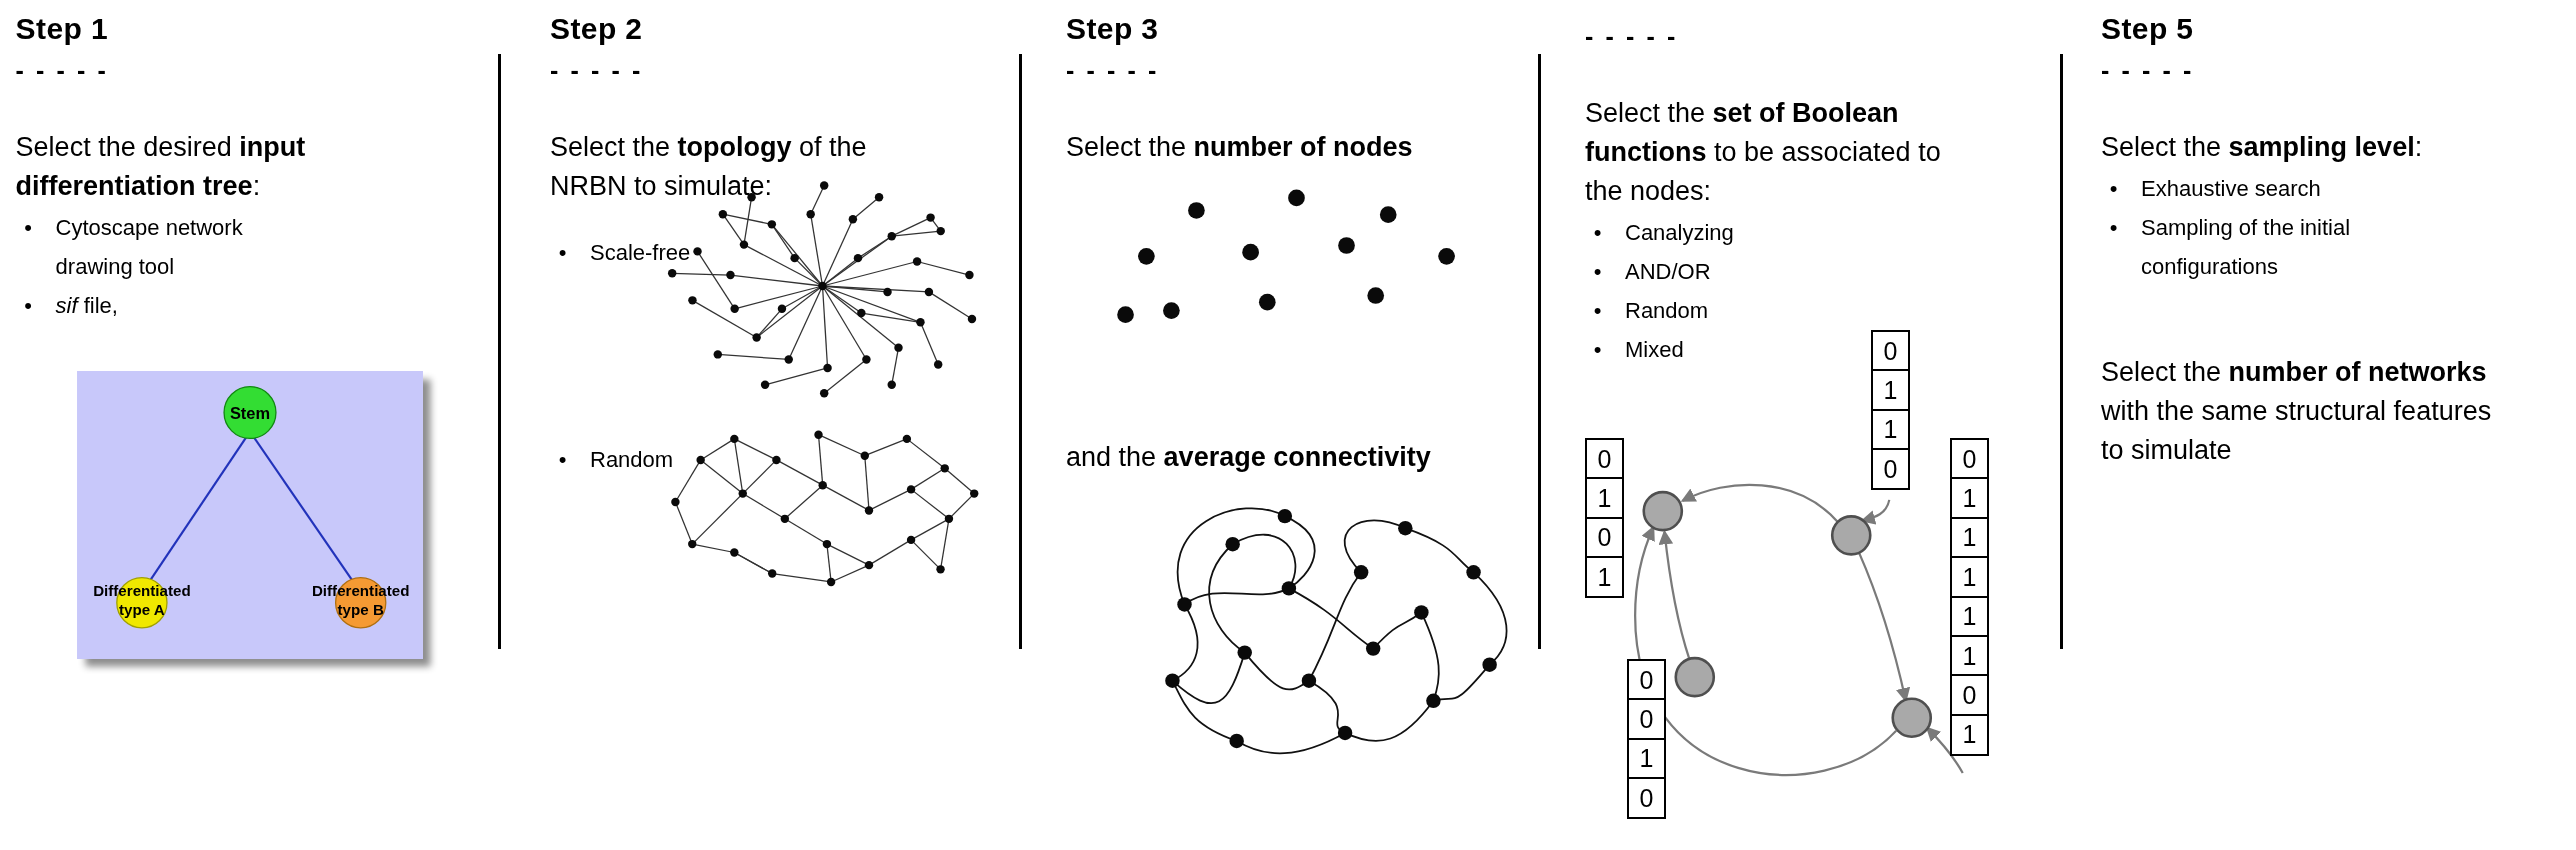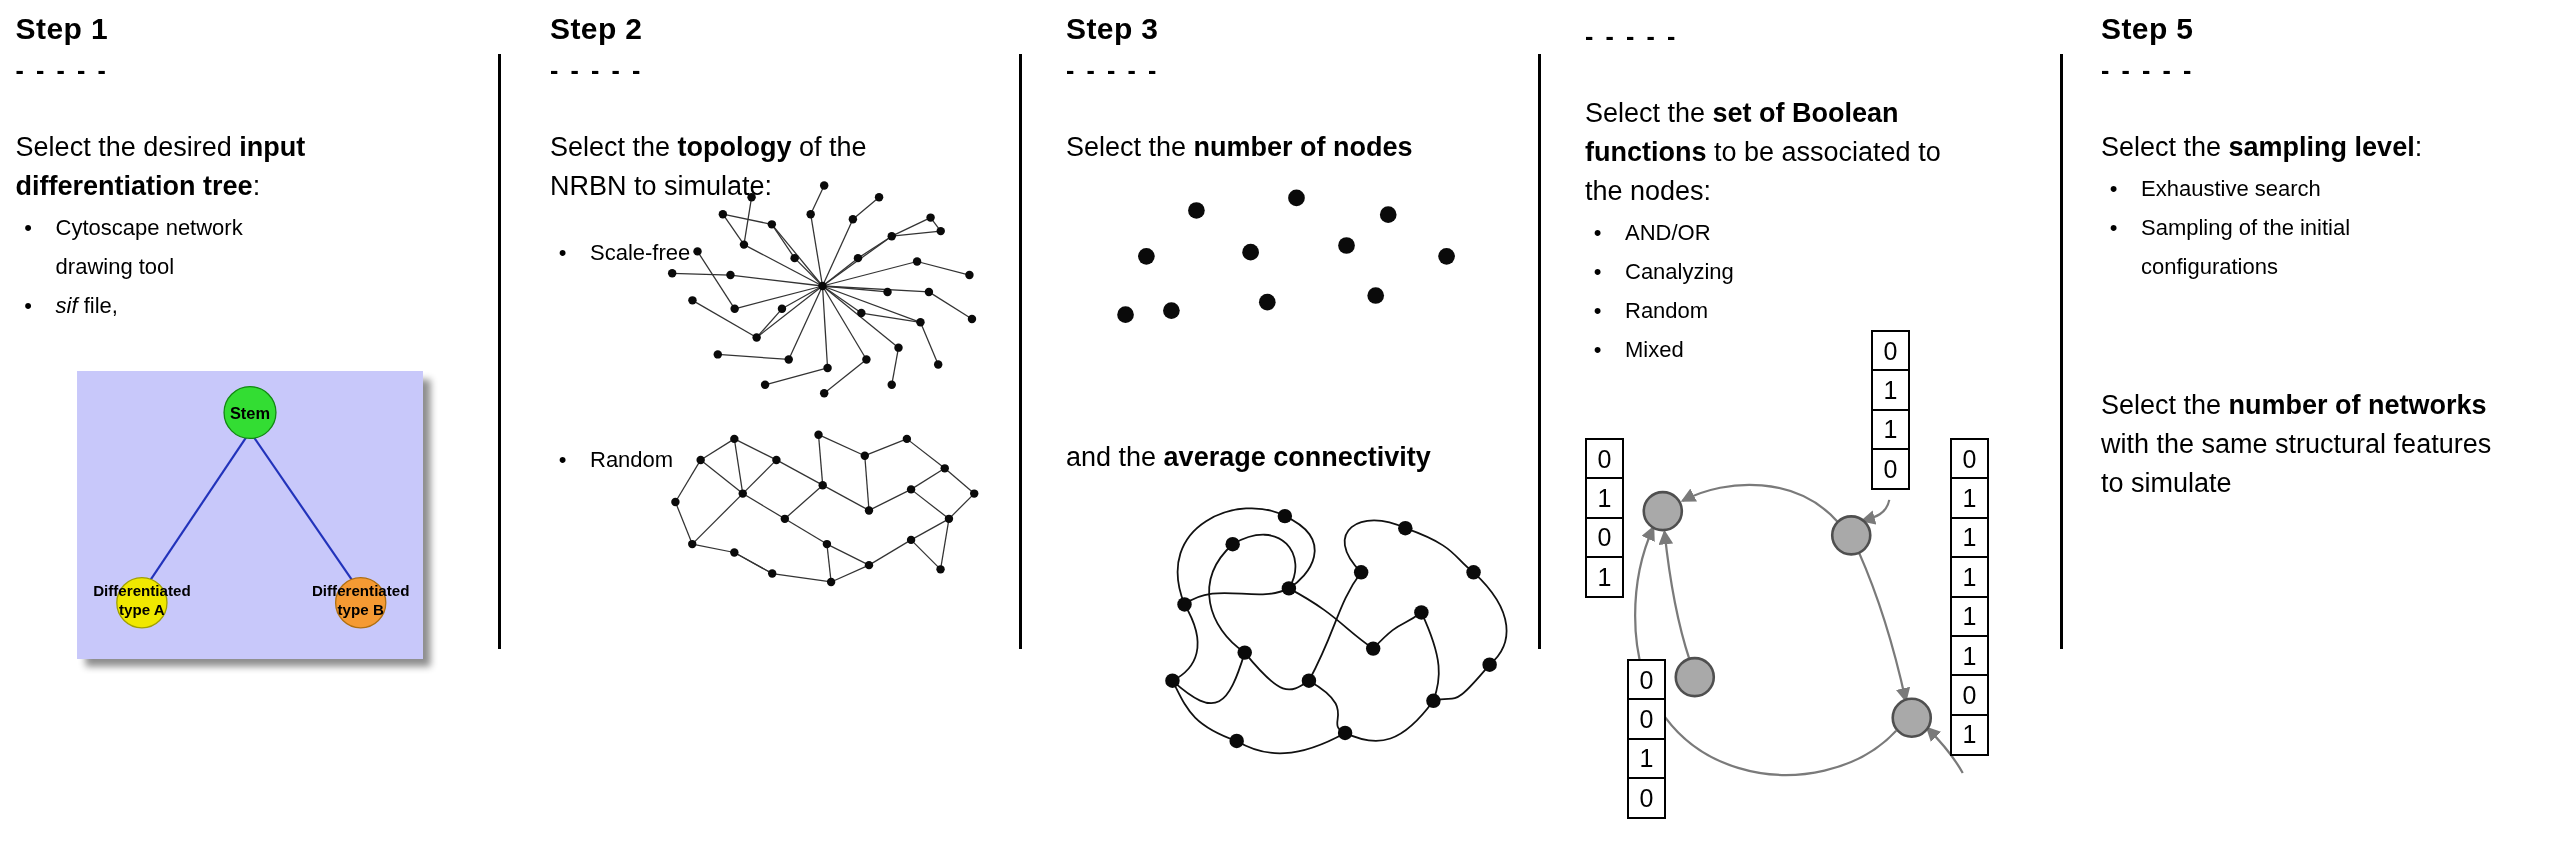--- a/index.html
+++ b/index.html
@@ -41,21 +41,21 @@
   .bool-svg { position:absolute; left:0; top:0; z-index:1; }
   .ttable { position:absolute; z-index:2; }
   .tcell {
     width:39px; height:42px; border:2.6px solid #000; background:#fff;
     font-size:25px; display:flex; align-items:center; justify-content:center;
   }
   .tcell + .tcell { margin-top:-2.6px; }
   .arrow { fill:none; stroke:#7a7a7a; stroke-width:2.6px; }
   .gnode { fill:#a9a9a9; stroke:#4f4f4f; stroke-width:3px; }
 
-  .networks-par { font-size:27px; line-height:39px; margin-top:100px; width:407px; }
+  .networks-par { font-size:27px; line-height:39px; margin-top:67px; width:407px; }
   .w480 { width:415px; }
   .w460 { width:398px; }
   .w360 { max-width:312px; }
   .w300 { max-width:268px; }
 </style>
 </head>
 <body>
 
 <section class="col" style="left:15.6px; width:472px;">
   <h2 class="step-title">Step 1</h2>
@@ -302,22 +302,22 @@
 </section>
 
 <div class="divider" style="left:1538px;"></div>
 
 <section class="col" style="left:1585px; width:459px;">
   <div class="dashes">- - - - -</div>
   <p class="intro w460">
     <span>Select the </span><b>set of Boolean functions</b><span> to be associated to the nodes:</span>
   </p>
   <div class="bullets">
+    <div class="bullet"><span>Canalyzing</span></div>
     <div class="bullet"><span>AND/OR</span></div>
-    <div class="bullet"><span>Canalyzing</span></div>
     <div class="bullet"><span>Random</span></div>
     <div class="bullet"><span>Mixed</span></div>
   </div>
 
   <div class="bool-figure">
     <svg class="bool-svg" viewBox="0 0 472 612" width="408" height="530">
       <defs>
         <marker id="arr" viewBox="0 0 10 10" refX="8.5" refY="5" markerWidth="6.5" markerHeight="6.5" orient="auto-start-reverse">
           <path d="M0,0 L10,5 L0,10 z" fill="#7a7a7a"></path>
         </marker>

